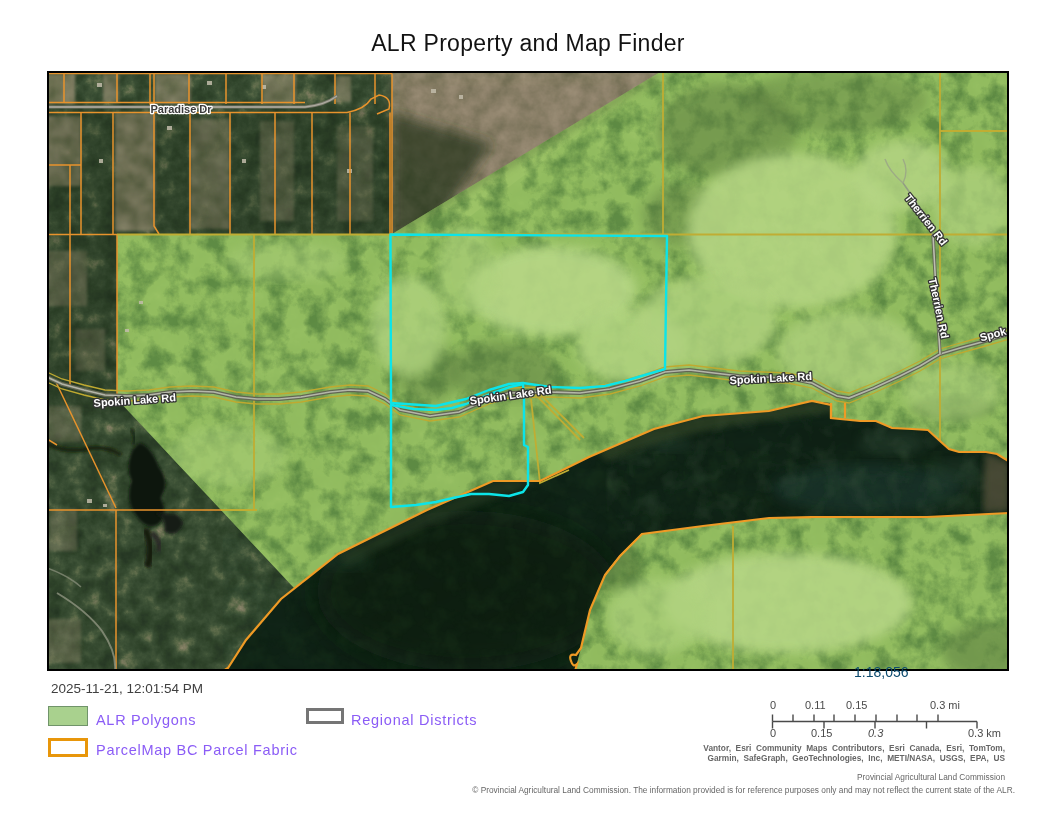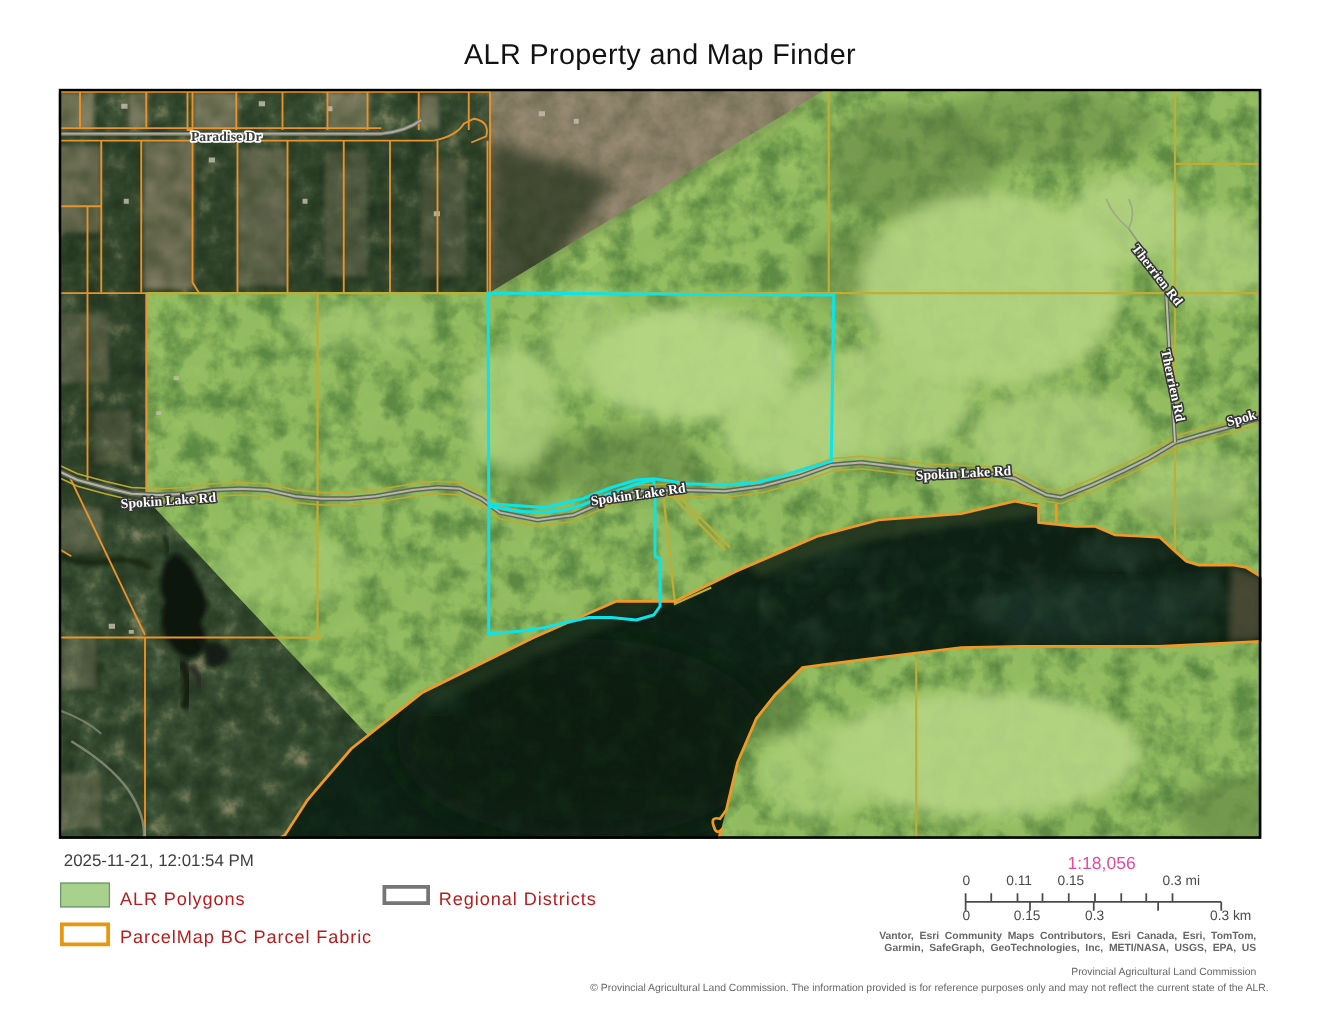--- a/index.html
+++ b/index.html
@@ -1,21 +1,21 @@
 <!DOCTYPE html>
 <html><head>
 <meta charset="utf-8">
 <style>
 html,body{margin:0;padding:0;background:#ffffff;width:1056px;height:816px;overflow:hidden;}
 body{font-family:"Liberation Sans", sans-serif;position:relative;}
 #title{position:absolute;left:0;top:30px;width:1056px;text-align:center;font-size:23px;color:#121212;letter-spacing:0.3px;}
-#map{position:absolute;left:47px;top:71px;width:962px;height:600px;font-family:Liberation Serif, serif;}
+#map{position:absolute;left:47px;top:71px;width:962px;height:600px;}
 #stamp{position:absolute;left:51px;top:681px;font-size:13.5px;color:#3f3f3f;}
-.leg{position:absolute;font-size:14.5px;color:#b91c1c;}
-#scale1{position:absolute;left:854px;top:682px;font-size:14px;color:#ec4899;}
+.leg{position:absolute;font-size:14.5px;color:#8b5cf6;}
+#scale1{position:absolute;left:854px;top:664px;font-size:14px;color:#0c4a6e;}
 .sm{position:absolute;font-size:11px;color:#4a4a4a;}
 .attr{position:absolute;font-size:8.3px;color:#666;text-align:right;}
 text.rl{font-size:11px;font-weight:bold;fill:#ffffff;stroke:#343434;stroke-width:2.6px;paint-order:stroke;stroke-linejoin:round;text-anchor:middle;}
 text.dl{font-size:11px;font-weight:bold;fill:#3c3c3c;stroke:#ffffff;stroke-width:2.6px;paint-order:stroke;stroke-linejoin:round;text-anchor:middle;}
 </style>
 </head>
 <body>
 
 <div id="title">ALR Property and Map Finder</div>
 
@@ -311,18 +311,18 @@
 <path d="M12.5,23.5 V16.5 M33,23.5 V16.5 M54,23.5 V16.5 M74,23.5 V16.5 M95,23.5 V16.5 M116,23.5 V16.5 M137,23.5 V16.5 M157,23.5 V16.5 M178,23.5 V16.5"></path>
 <path d="M12.5,23.5 V30.5 M64,23.5 V30.5 M115,23.5 V30.5 M166.5,23.5 V30.5 M217,23.5 V30.5"></path>
 </g>
 </svg>
 <div class="sm" style="left:770px;top:699px;">0</div>
 <div class="sm" style="left:805px;top:699px;">0.11</div>
 <div class="sm" style="left:846px;top:699px;">0.15</div>
 <div class="sm" style="left:930px;top:699px;">0.3 mi</div>
 <div class="sm" style="left:770px;top:727px;">0</div>
 <div class="sm" style="left:811px;top:727px;">0.15</div>
-<div class="sm" style="left:868px;top:727px;">0.3</div>
+<div class="sm" style="left:868px;top:727px;font-style:italic;">0.3</div>
 <div class="sm" style="left:968px;top:727px;">0.3 km</div>
 
 <div class="attr" style="left:700px;top:743px;width:305px;font-weight:bold;">Vantor,&nbsp; Esri&nbsp; Community&nbsp; Maps&nbsp; Contributors,&nbsp; Esri&nbsp; Canada,&nbsp; Esri,&nbsp; TomTom, Garmin,&nbsp; SafeGraph,&nbsp; GeoTechnologies,&nbsp; Inc,&nbsp; METI/NASA,&nbsp; USGS,&nbsp; EPA,&nbsp; US</div>
 <div class="attr" style="left:700px;top:772px;width:305px;">Provincial Agricultural Land Commission</div>
 <div class="attr" style="left:310px;top:785px;width:705px;">© Provincial Agricultural Land Commission. The information provided is for reference purposes only and may not reflect the current state of the ALR.</div>
 
 </body></html>

